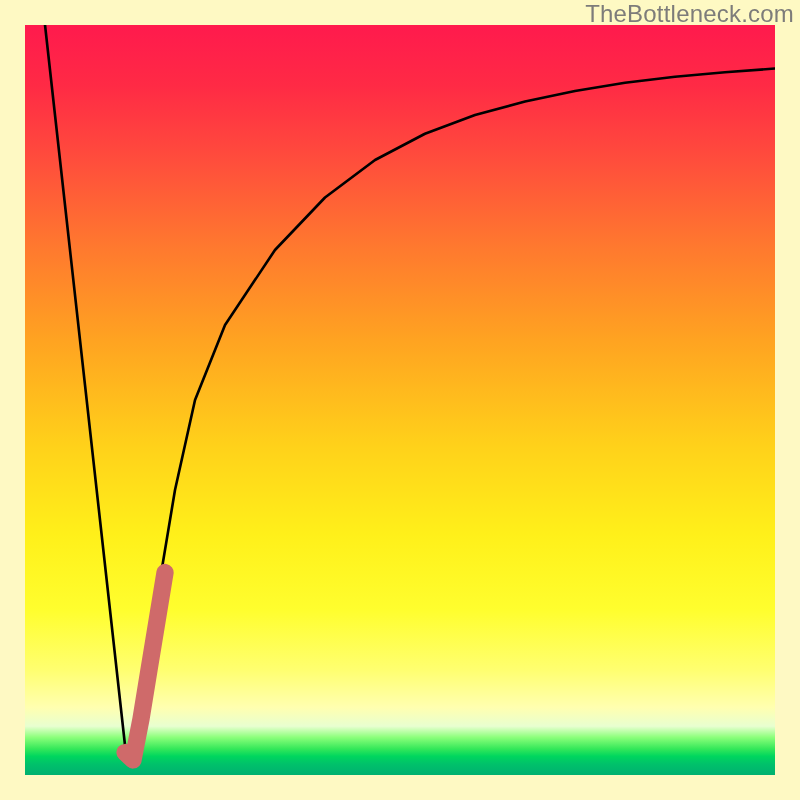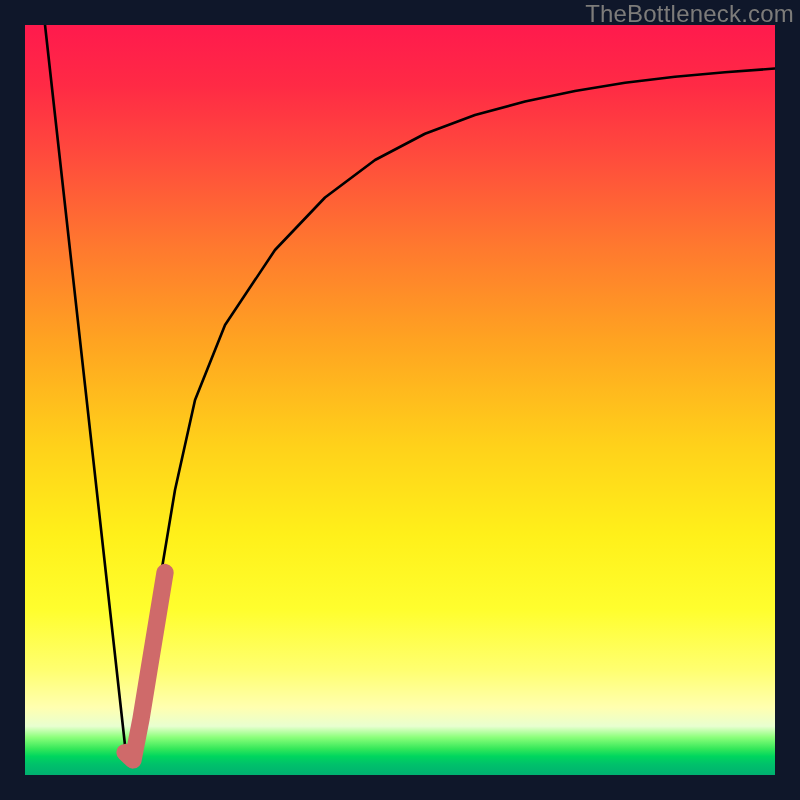--- a/index.html
+++ b/index.html
@@ -7,21 +7,21 @@
     padding: 0;
     width: 800px;
     height: 800px;
     background: #000;
     overflow: hidden;
     font-family: Arial, Helvetica, sans-serif;
   }
   .frame {
     position: absolute;
     inset: 0;
-    background: #0f172a;
+    background: #fef9c3;
   }
   .plot-area {
     position: absolute;
     left: 25px;
     top: 25px;
     width: 750px;
     height: 750px;
     overflow: hidden;
   }
   .gradient-bg {

